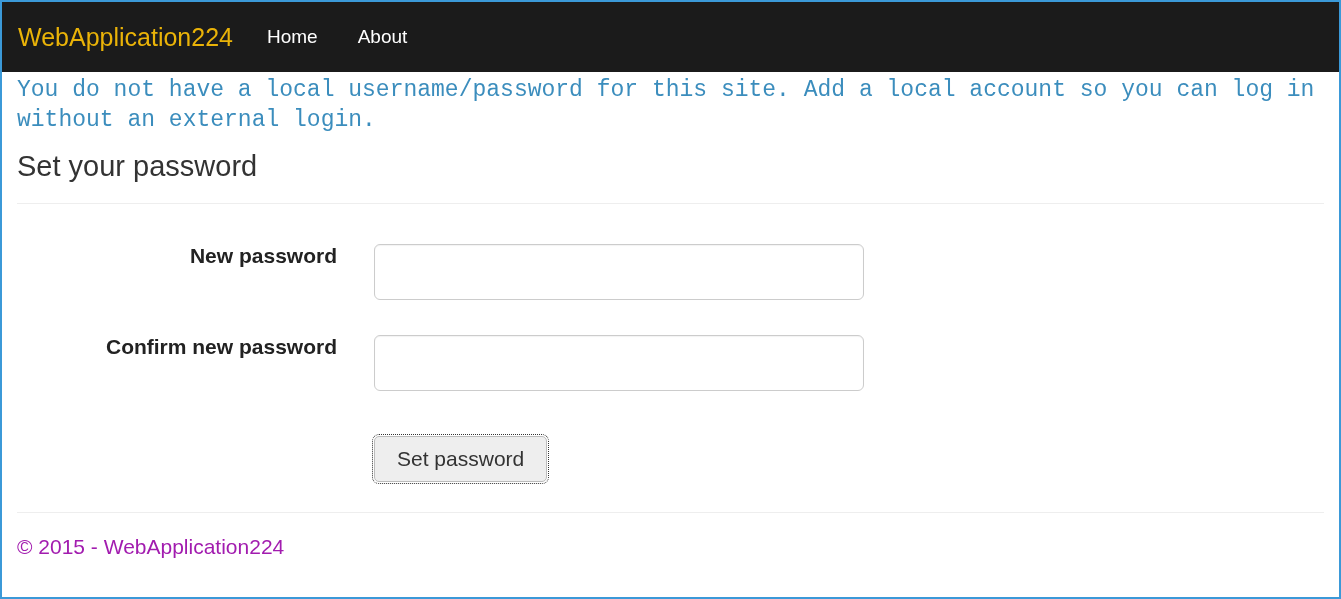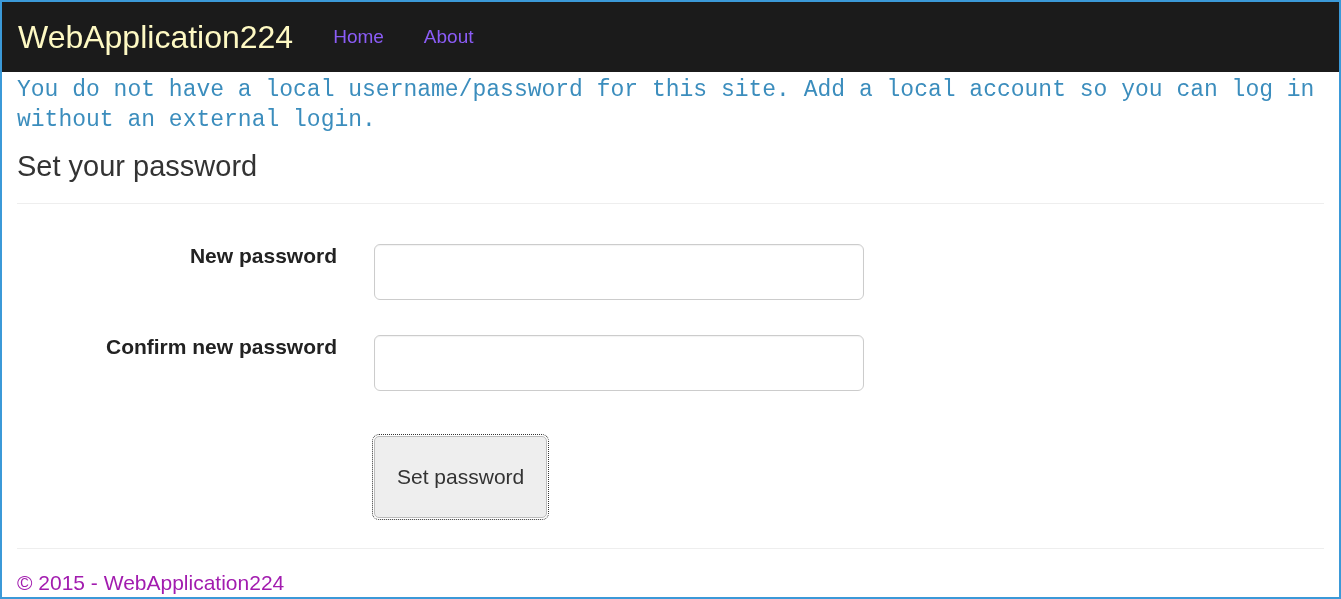--- a/index.html
+++ b/index.html
@@ -18,32 +18,32 @@
       overflow: hidden;
     }
     .navbar {
       background-color: #1b1b1b;
       min-height: 70px;
       display: flex;
       align-items: center;
       padding: 0 16px;
     }
     .navbar-brand {
-      color: #fef9c3;
-      font-size: 32px;
+      color: #eab308;
+      font-size: 25px;
       text-decoration: none;
       padding: 0;
-      margin-right: 20px;
+      margin-right: 14px;
     }
     .navbar-nav {
       display: flex;
       list-style: none;
     }
     .navbar-nav li a {
-      color: #8b5cf6;
+      color: #ffffff;
       text-decoration: none;
       padding: 15px 20px;
       font-size: 19px;
       display: block;
     }
     .container-body {
       padding: 4px 15px 0 15px;
     }
     .info-text {
       color: #3b8dbd;
@@ -92,21 +92,21 @@
       padding: 8px 14px;
       font-size: 20px;
       color: #555;
       background-color: #fff;
       border: 1px solid #ccc;
       border-radius: 6px;
       box-shadow: inset 0 1px 1px rgba(0,0,0,.05);
     }
     .btn-default {
       display: inline-block;
-      padding: 28px 22px;
+      padding: 10px 22px;
       font-size: 21px;
       font-weight: 400;
       color: #333;
       background-color: #eee;
       border: 1px solid #bbb;
       border-radius: 5px;
       cursor: pointer;
       outline: 1px dotted #333;
       outline-offset: 1px;
     }

